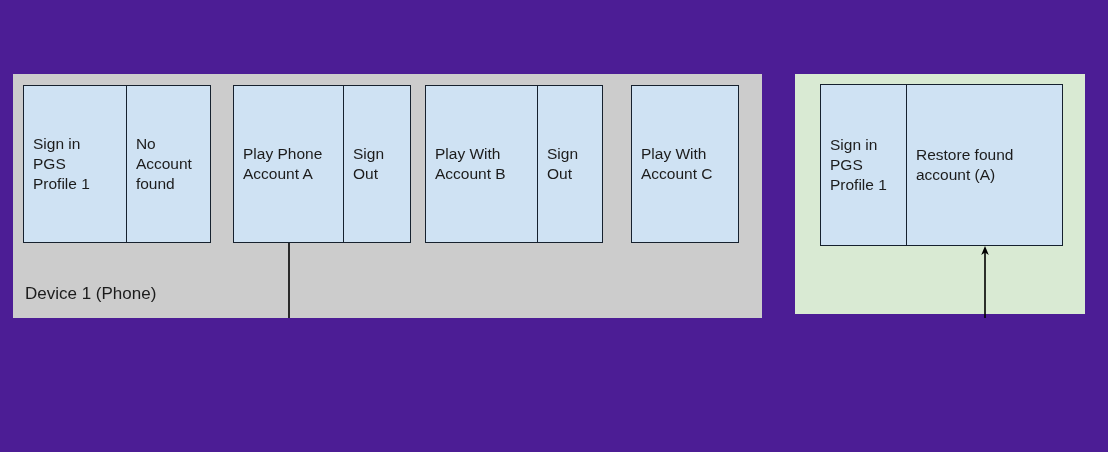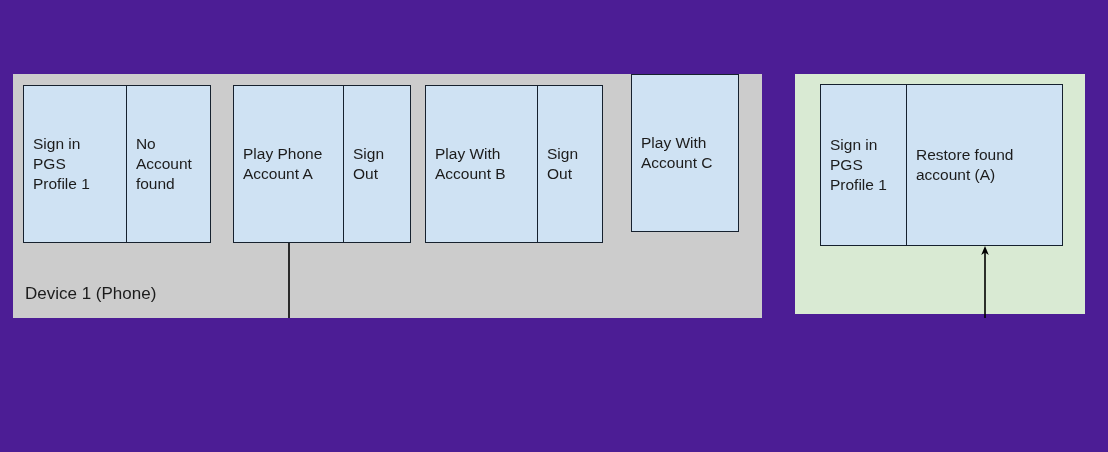--- a/index.html
+++ b/index.html
@@ -80,21 +80,21 @@
   #group-signin .cell-1 { width: 98px; margin-left: 27px; }
 
   #group-account-a { left: 220px; top: 11px; width: 178px; height: 158px; }
   #group-account-a .cell-0 { width: 109px; }
   #group-account-a .cell-1 { width: 66px; }
 
   #group-account-b { left: 412px; top: 11px; width: 178px; height: 158px; }
   #group-account-b .cell-0 { width: 111px; }
   #group-account-b .cell-1 { width: 64px; }
 
-  #group-account-c { left: 618px; top: 0; width: 108px; height: 158px; }
+  #group-account-c { left: 618px; top: 11px; width: 108px; height: 158px; }
   #group-account-c .cell-0 { width: 105px; }
 
   
   #group-restore { left: 25px; top: 10px; width: 243px; height: 162px; }
   #group-restore .cell-0 { width: 85px; }
   #group-restore .cell-1 { width: 155px; }
 
   
   #connectors {
     position: absolute;

